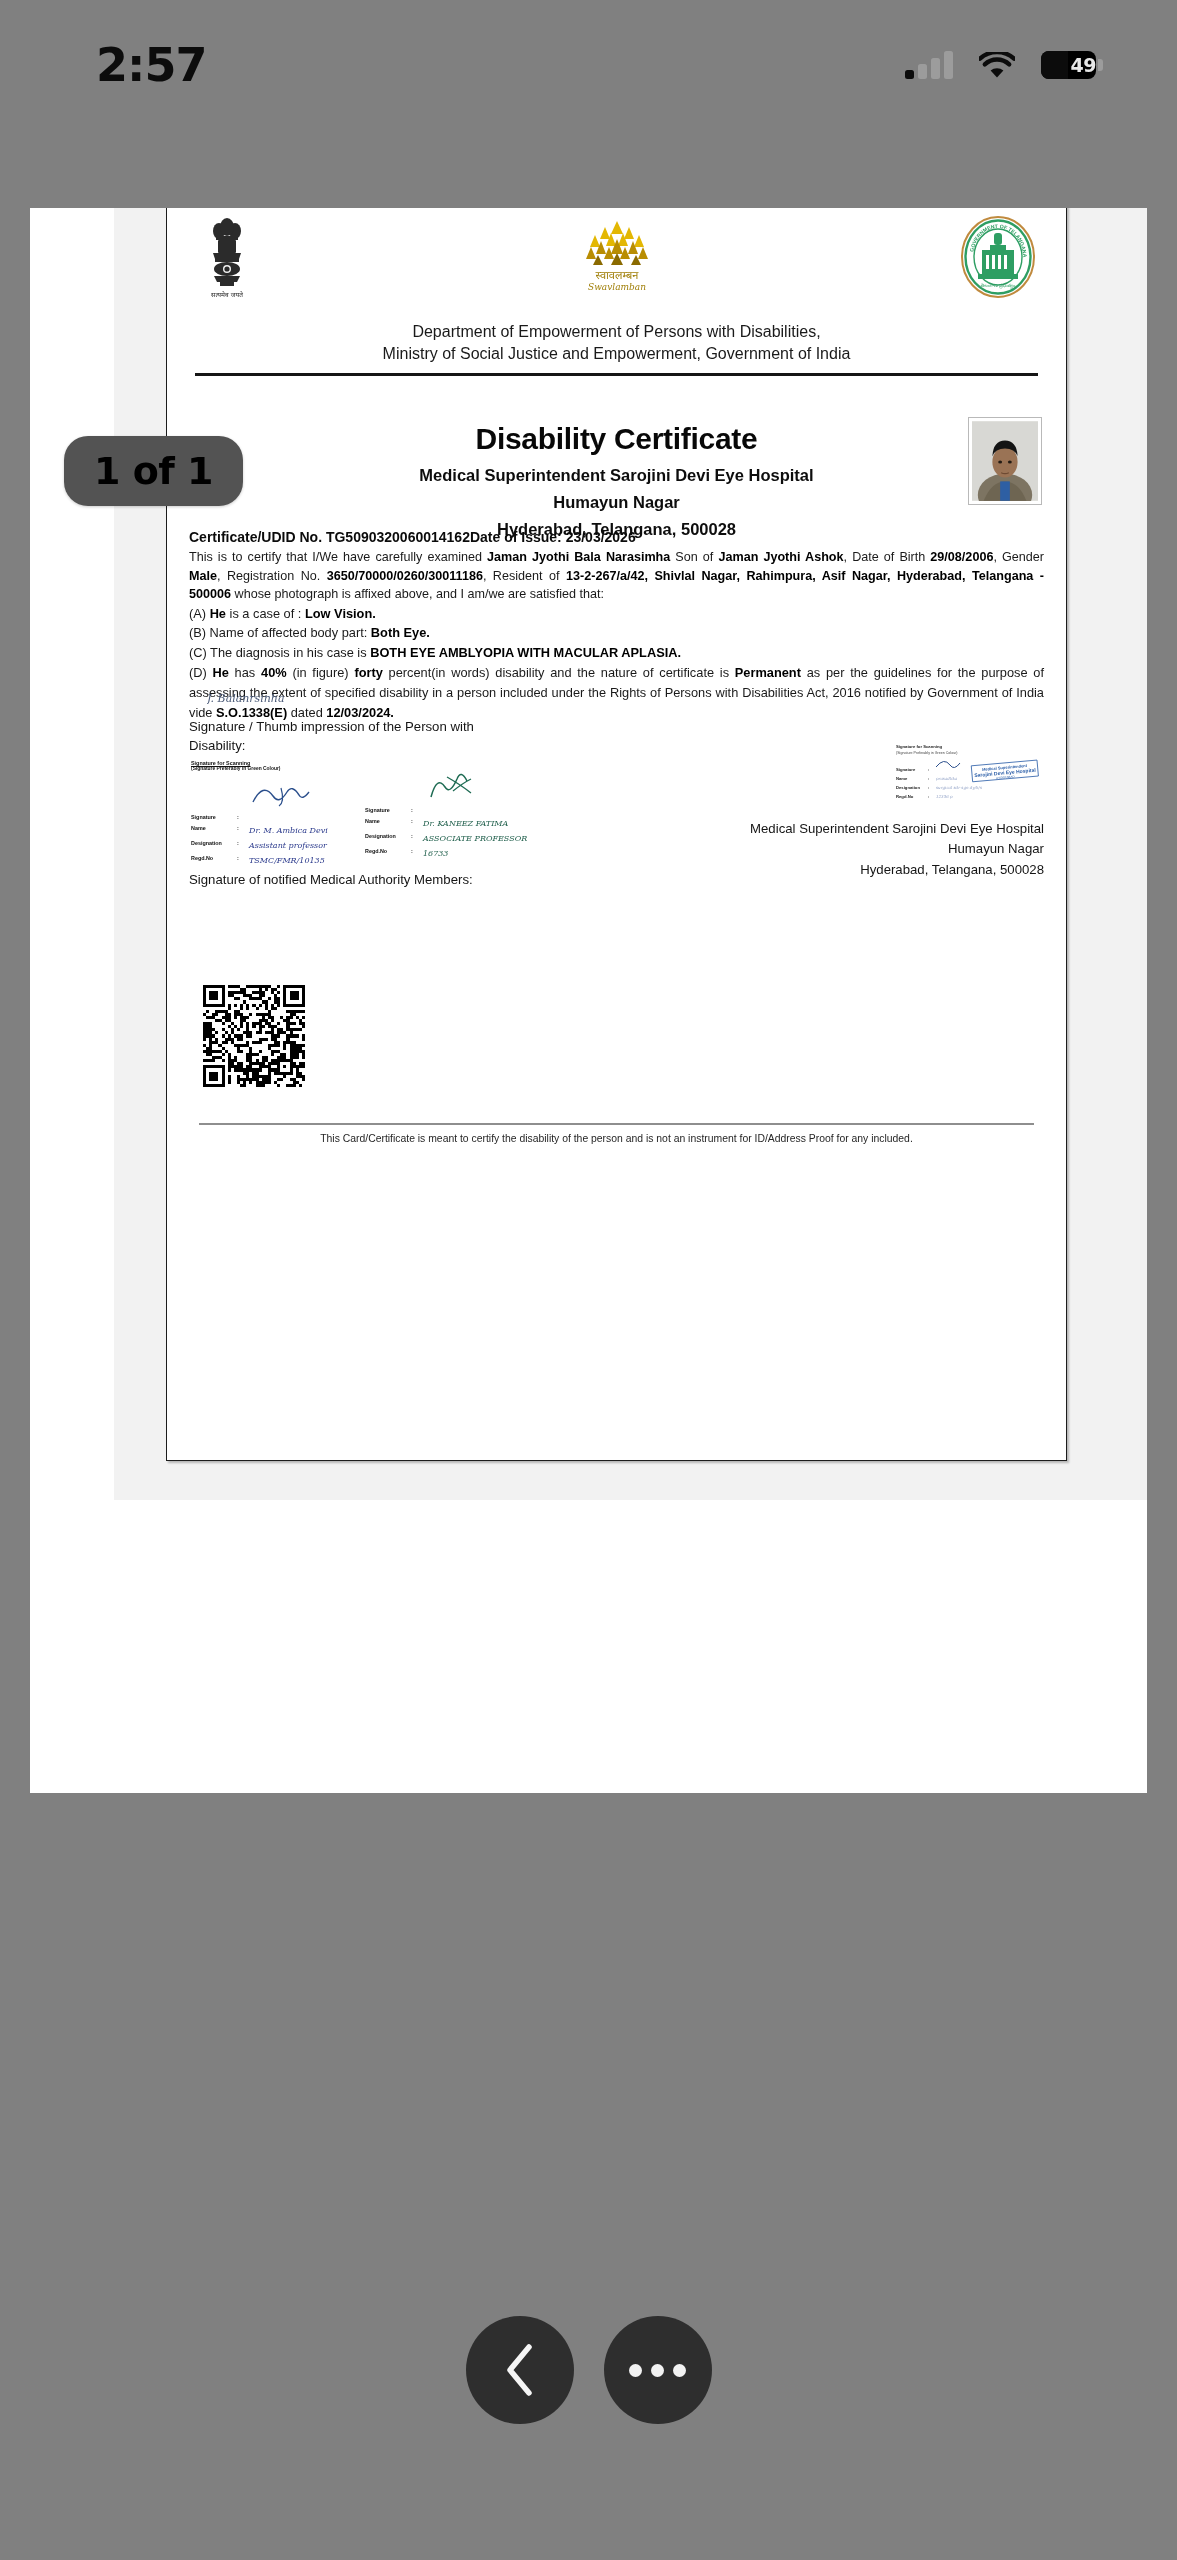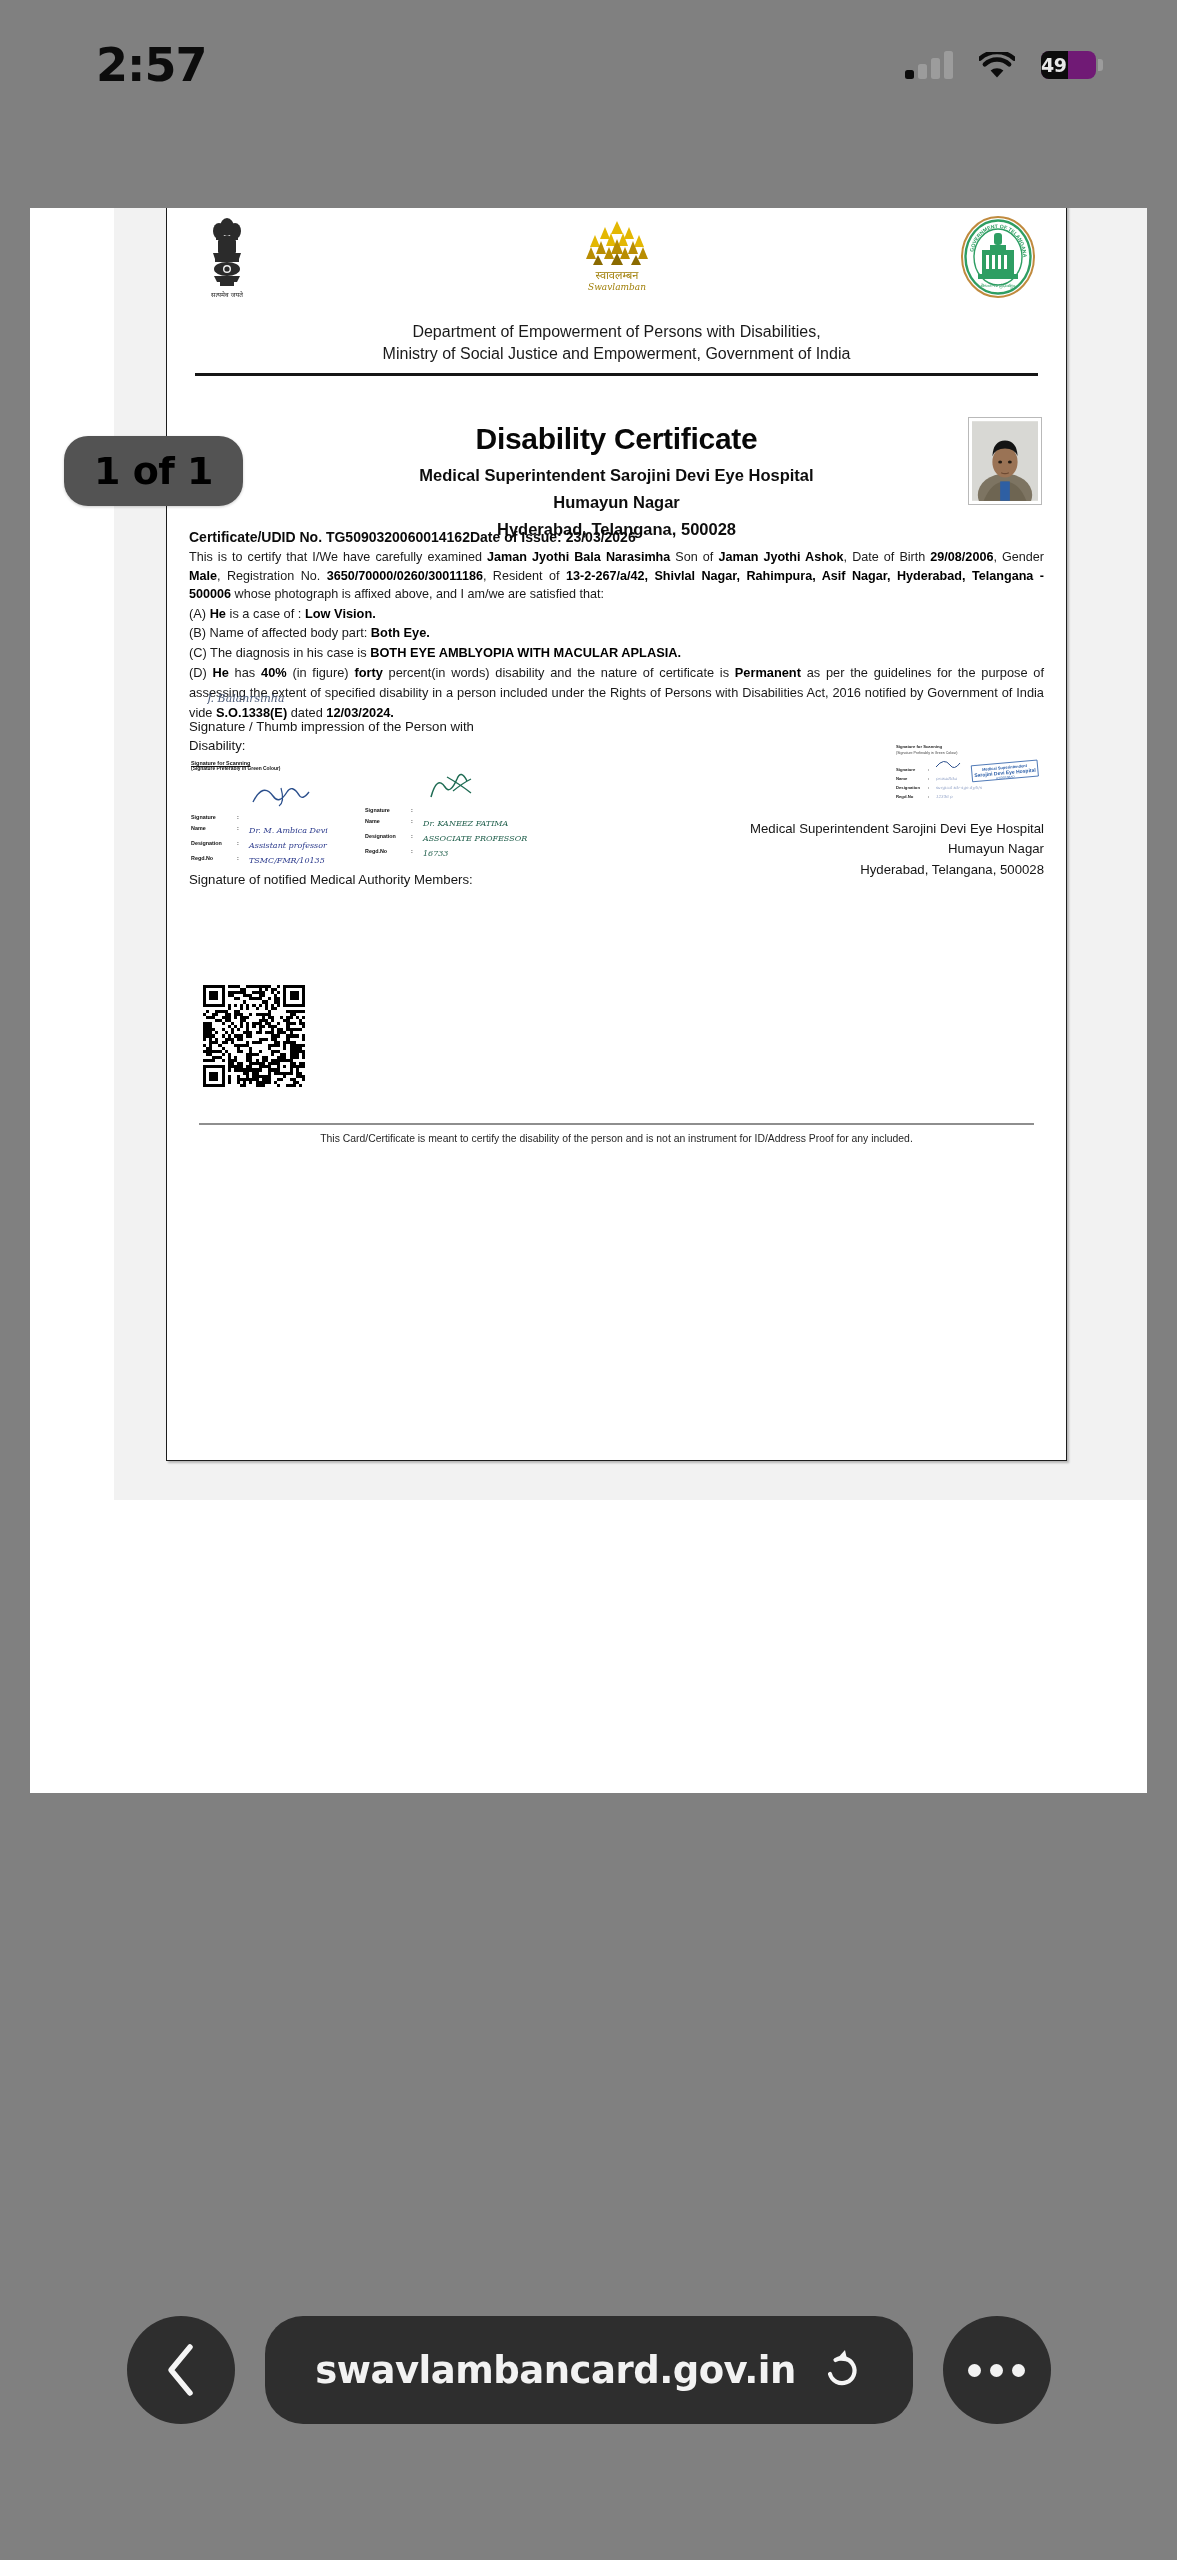--- a/index.html
+++ b/index.html
@@ -21,22 +21,22 @@
   .status-right{ display:flex; align-items:center; gap:26px; }
   .signal{ display:flex; align-items:flex-end; gap:4px; height:28px; }
   .signal i{ display:block; width:9px; border-radius:2.5px; background:#9c9c9c; }
   .signal i.on{ background:#0c0c0c; }
   .signal i:nth-child(1){ height:9px; }
   .signal i:nth-child(2){ height:15px; }
   .signal i:nth-child(3){ height:21px; }
   .signal i:nth-child(4){ height:28px; }
   .wifi{ width:36px; height:27px; }
   .battery{ position:relative; width:55px; height:28px; border-radius:8px;
-            background:#701a75; overflow:hidden; display:flex; align-items:center;
-            justify-content:flex-start; }
+            background:#000000; overflow:hidden; display:flex; align-items:center;
+            justify-content:flex-end; }
   .battery .fill{ position:absolute; left:0; top:0; bottom:0; background:#0c0c0c; }
   .battery .pct{ position:relative; z-index:2; font-size:19px; font-weight:700;
                  color:#e8e8e8; font-family:"DejaVu Sans", sans-serif; letter-spacing:-.5px; }
   .battery-nub{ width:5px; height:12px; background:#9c9c9c;
                 border-radius:0 3px 3px 0; margin-left:2px; }
 
   
   .viewport{
     position:absolute; left:30px; top:208px; width:1117px; height:1585px;
     background:#ffffff; overflow:hidden;
@@ -438,27 +438,20 @@
   <div class="page-badge">1 of 1</div>
 </div>
 
 <div class="browserbar">
   <div class="round-btn">
     <svg width="34" height="54" viewBox="0 0 34 54">
       <path d="M26 4 L7 27 L26 50" stroke="#f5f5f5" stroke-width="5.5" fill="none" stroke-linecap="round" stroke-linejoin="round"></path>
     </svg>
   </div>
 
-  <div class="url-pill">
-    <span class="url-text">swavlambancard.gov.in</span>
-    <svg width="40" height="46" viewBox="0 0 40 46">
-      <path d="M8 27 a12.5 12.5 0 1 0 5.5 -14" stroke="#f5f5f5" stroke-width="4.2" fill="none" stroke-linecap="round"></path>
-      <path d="M23 3 L25.5 14.5 L14 13" fill="#f5f5f5"></path>
-    </svg>
-  </div>
 
   <div class="round-btn">
     <div class="dots">
       <b></b>
         <b></b>
         <b></b>
     </div>
   </div>
 </div>
 

